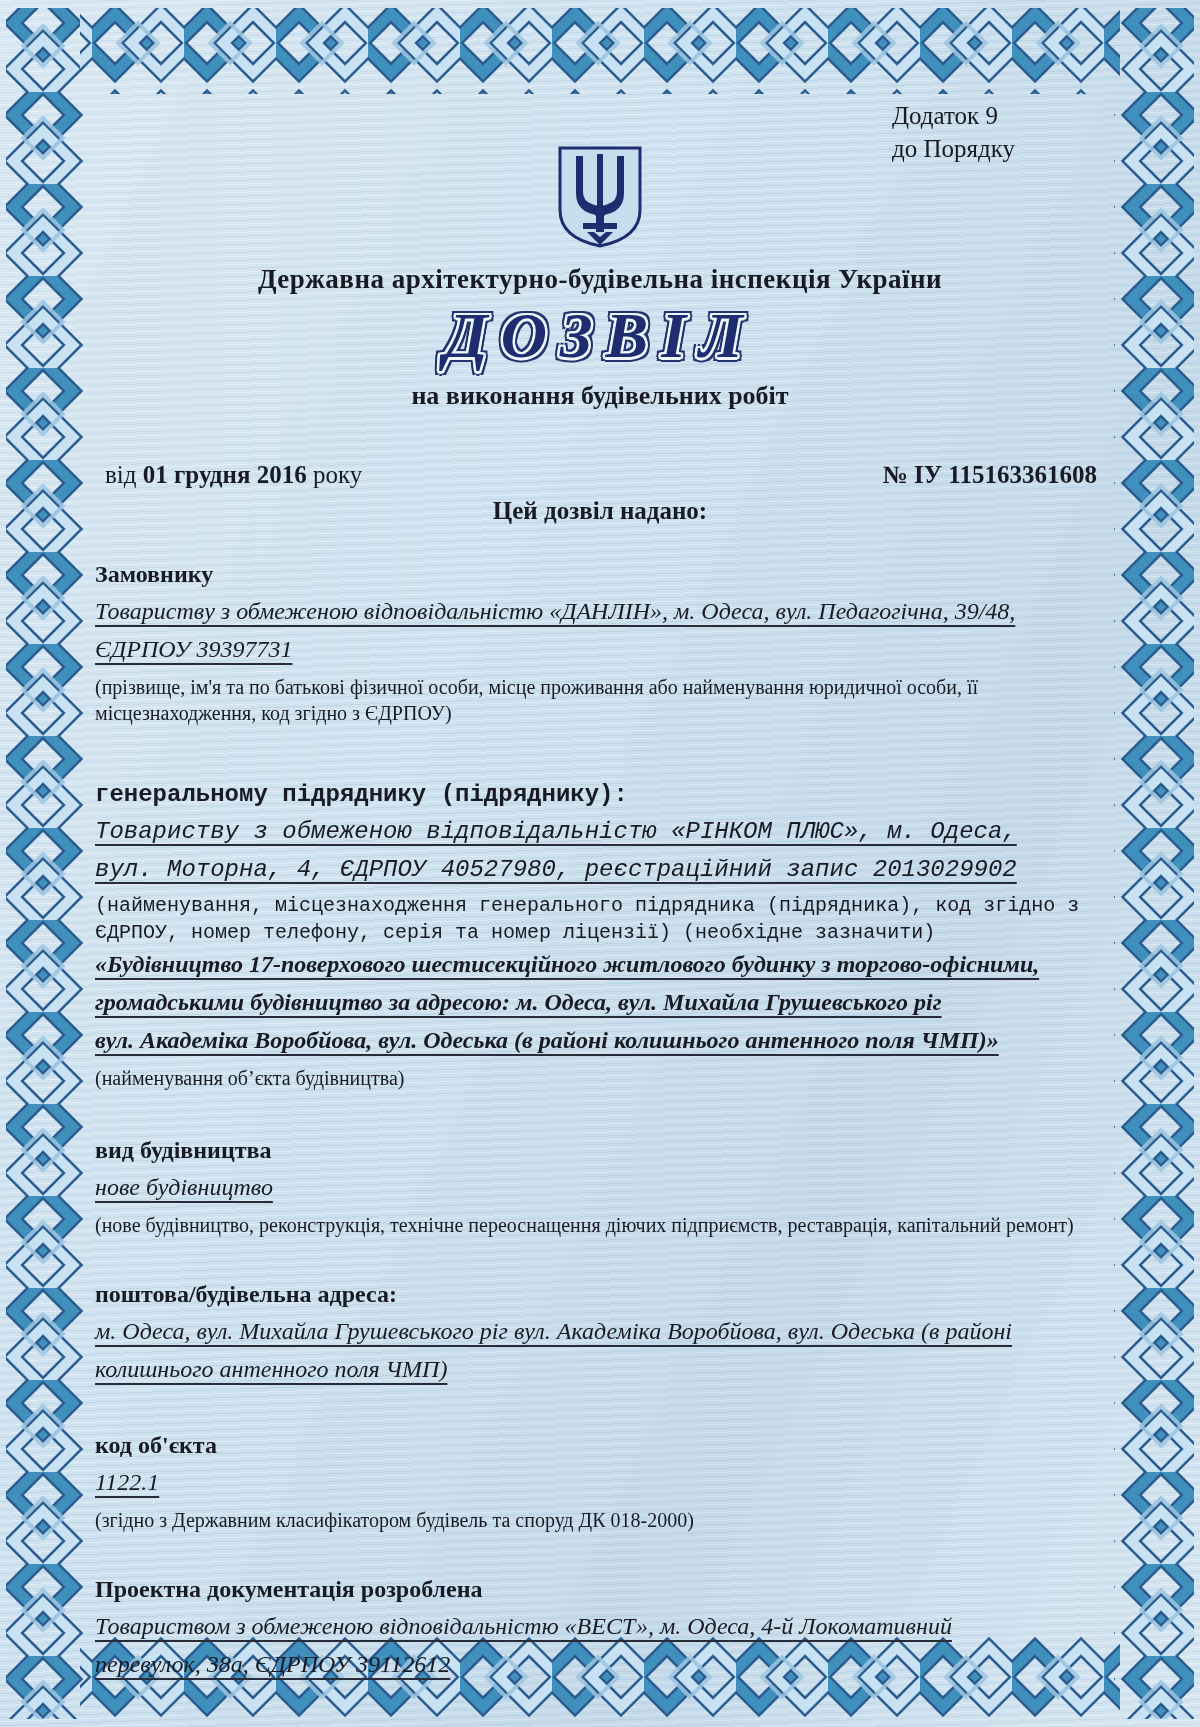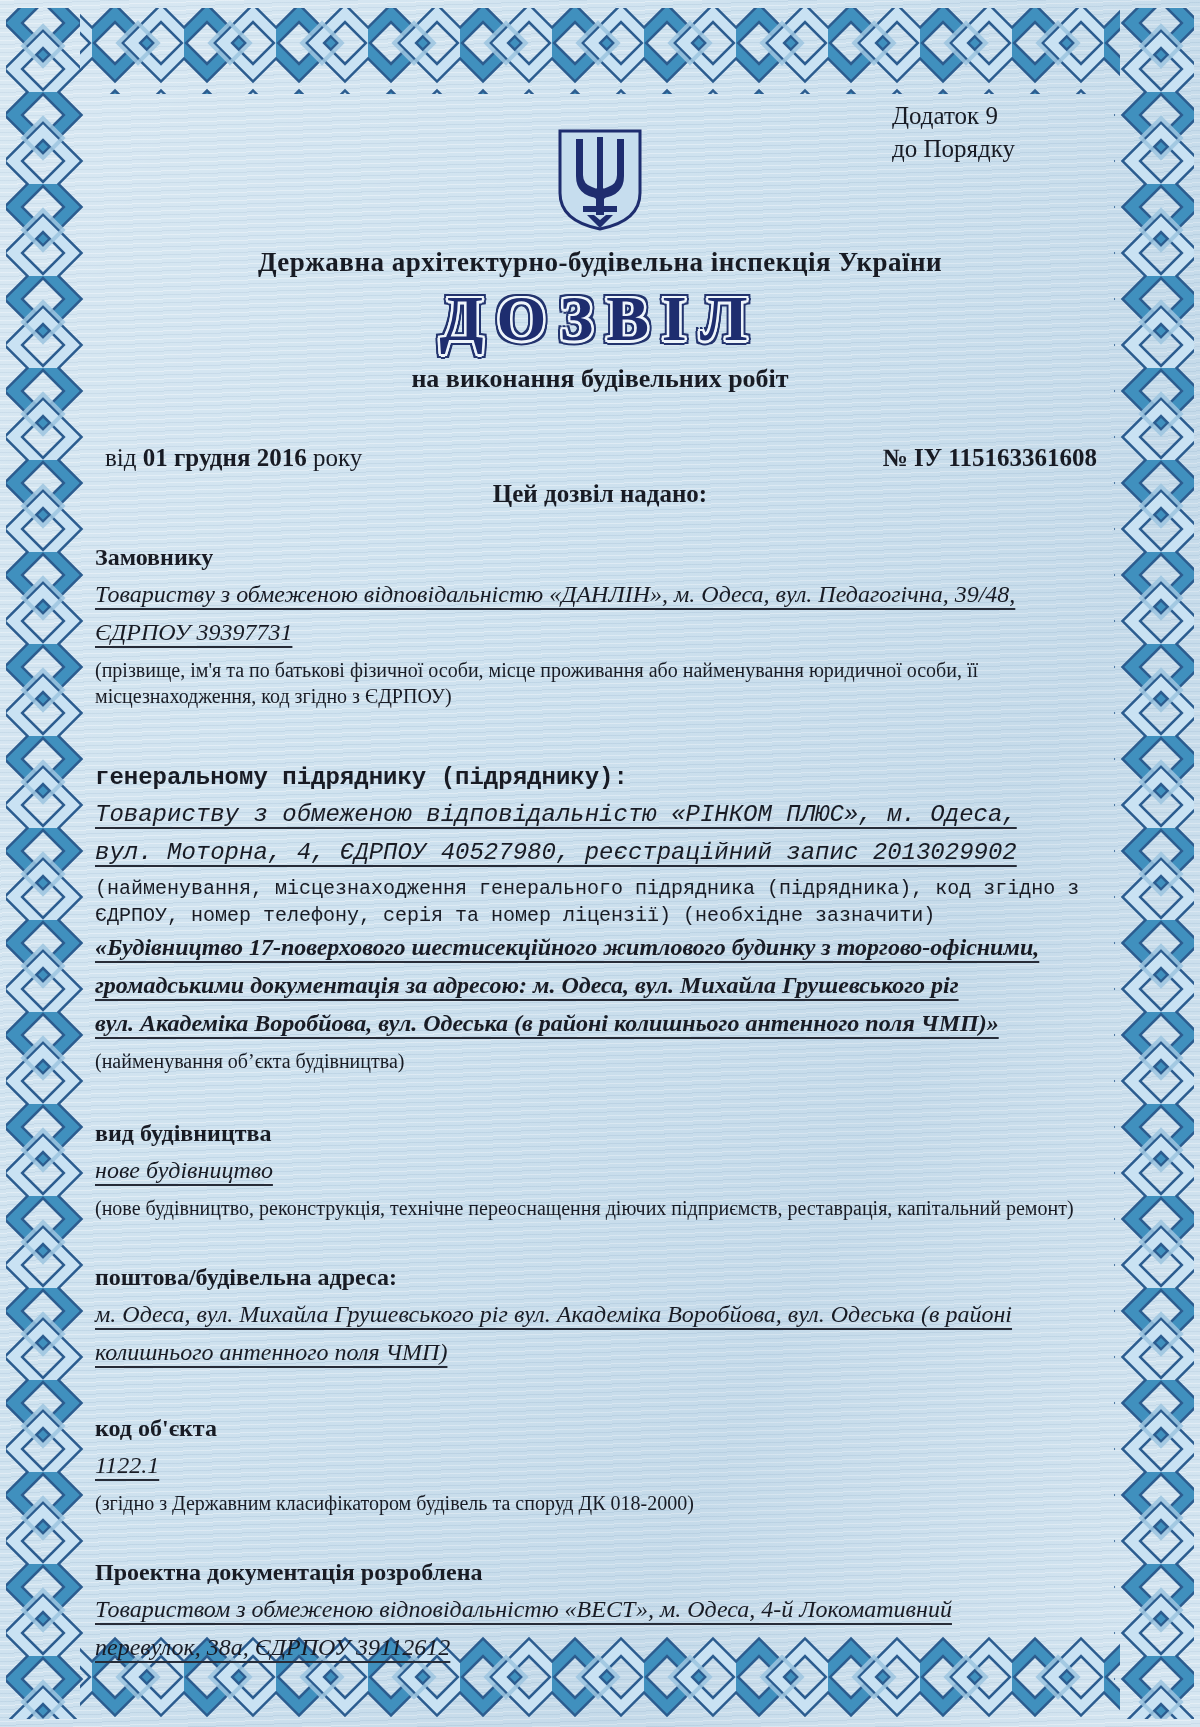--- a/index.html
+++ b/index.html
@@ -20,21 +20,21 @@
     color:#181b24;
   }
   .border-svg { position:absolute; left:0; top:0; width:1200px; height:1727px; display:block; }
 
   .annex {
     position:absolute; top:100px; right:185px;
     font-size:25px; line-height:1.3; text-align:left; color:#181b24;
   }
 
   .content {
-    position:absolute; left:95px; top:83px; width:1010px;
+    position:absolute; left:95px; top:100px; width:1010px;
   }
 
   .emblem-wrap { text-align:center; margin-top:44px; }
   .emblem-wrap svg { display:inline-block; }
 
   .agency {
     text-align:center; font-weight:bold; font-size:27px; margin-top:10px;
     letter-spacing:0.5px;
   }
 
@@ -44,20 +44,21 @@
     font-size:64px;
     font-weight:bold;
     letter-spacing:13px;
     color:#1e2d6f;
     text-shadow:
       -2px -2px 0 #eef5fb, 2px -2px 0 #eef5fb, -2px 2px 0 #eef5fb, 2px 2px 0 #eef5fb,
       0 -2.5px 0 #eef5fb, 0 2.5px 0 #eef5fb, -2.5px 0 0 #eef5fb, 2.5px 0 0 #eef5fb,
       -4px -4px 0 #23346e, 4px -4px 0 #23346e, -4px 4px 0 #23346e, 4px 4px 0 #23346e,
       0 -4.5px 0 #23346e, 0 4.5px 0 #23346e, -4.5px 0 0 #23346e, 4.5px 0 0 #23346e,
       -4px 2px 0 #23346e, 4px 2px 0 #23346e, -4px -2px 0 #23346e, 4px -2px 0 #23346e;
+    font-style: italic;
   }
 
   .doc-subtitle { text-align:center; font-weight:bold; font-size:26px; margin-top:8px; }
 
   .issue-row {
     display:flex; justify-content:space-between; align-items:baseline;
     margin-top:50px; font-size:25px; padding:0 8px 0 10px;
   }
   .issue-number { font-weight:bold; }
   .granted { text-align:center; font-weight:bold; font-size:25px; margin-top:8px; }
@@ -169,21 +170,21 @@
           <div class="sec-note">(прізвище, ім'я та по батькові фізичної особи, місце проживання або найменування юридичної особи, її місцезнаходження, код згідно з ЄДРПОУ)</div>
         </section>
         <section class="doc-section sec-contractor">
           <div class="sec-heading">генеральному підряднику (підряднику):</div>
           <div class="sec-value"><span class="u">Товариству з обмеженою відповідальністю «РІНКОМ ПЛЮС», м. Одеса,</span></div>
           <div class="sec-value"><span class="u">вул. Моторна, 4, ЄДРПОУ 40527980, реєстраційний запис 2013029902</span></div>
           <div class="sec-note">(найменування, місцезнаходження генерального підрядника (підрядника), код  згідно з ЄДРПОУ, номер телефону,  серія та номер ліцензії) (необхідне зазначити)</div>
         </section>
         <section class="doc-section sec-object">
           <div class="sec-value"><span class="u">«Будівництво 17-поверхового шестисекційного житлового будинку з торгово-офісними,</span></div>
-          <div class="sec-value"><span class="u">громадськими документація за адресою: м. Одеса, вул. Михайла Грушевського ріг</span></div>
+          <div class="sec-value"><span class="u">громадськими будівництво за адресою: м. Одеса, вул. Михайла Грушевського ріг</span></div>
           <div class="sec-value"><span class="u">вул. Академіка Воробйова, вул. Одеська (в районі колишнього антенного поля ЧМП)»</span></div>
           <div class="sec-note">(найменування об’єкта будівництва)</div>
         </section>
         <section class="doc-section sec-type">
           <div class="sec-heading">вид будівництва</div>
           <div class="sec-value"><span class="u">нове будівництво</span></div>
           <div class="sec-note">(нове будівництво, реконструкція, технічне переоснащення діючих підприємств, реставрація, капітальний ремонт)</div>
         </section>
         <section class="doc-section sec-address">
           <div class="sec-heading">поштова/будівельна адреса:</div>

